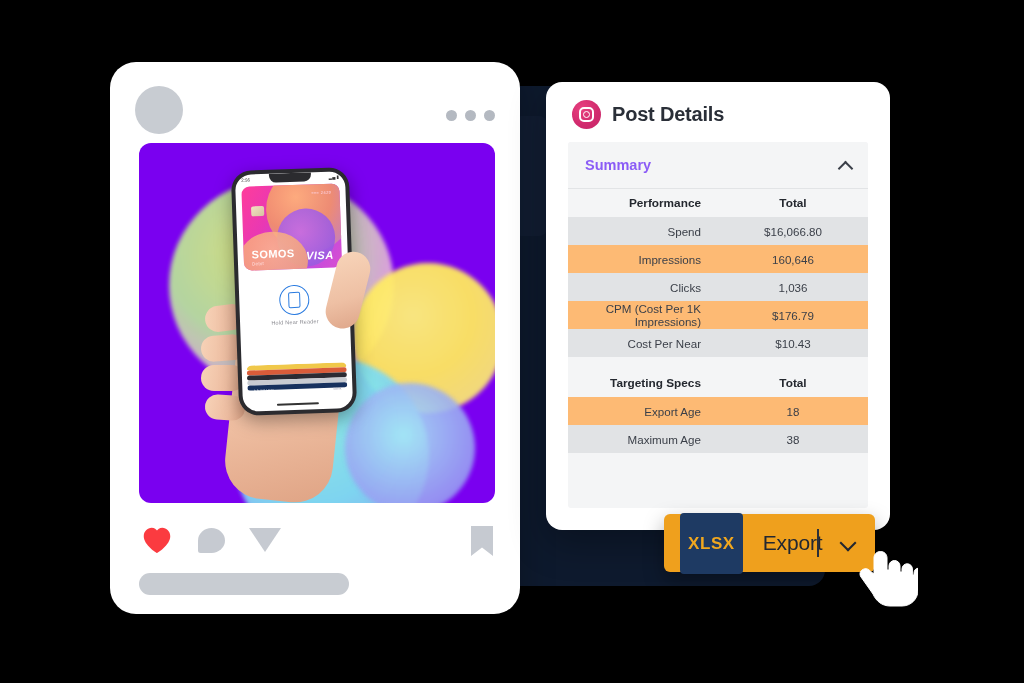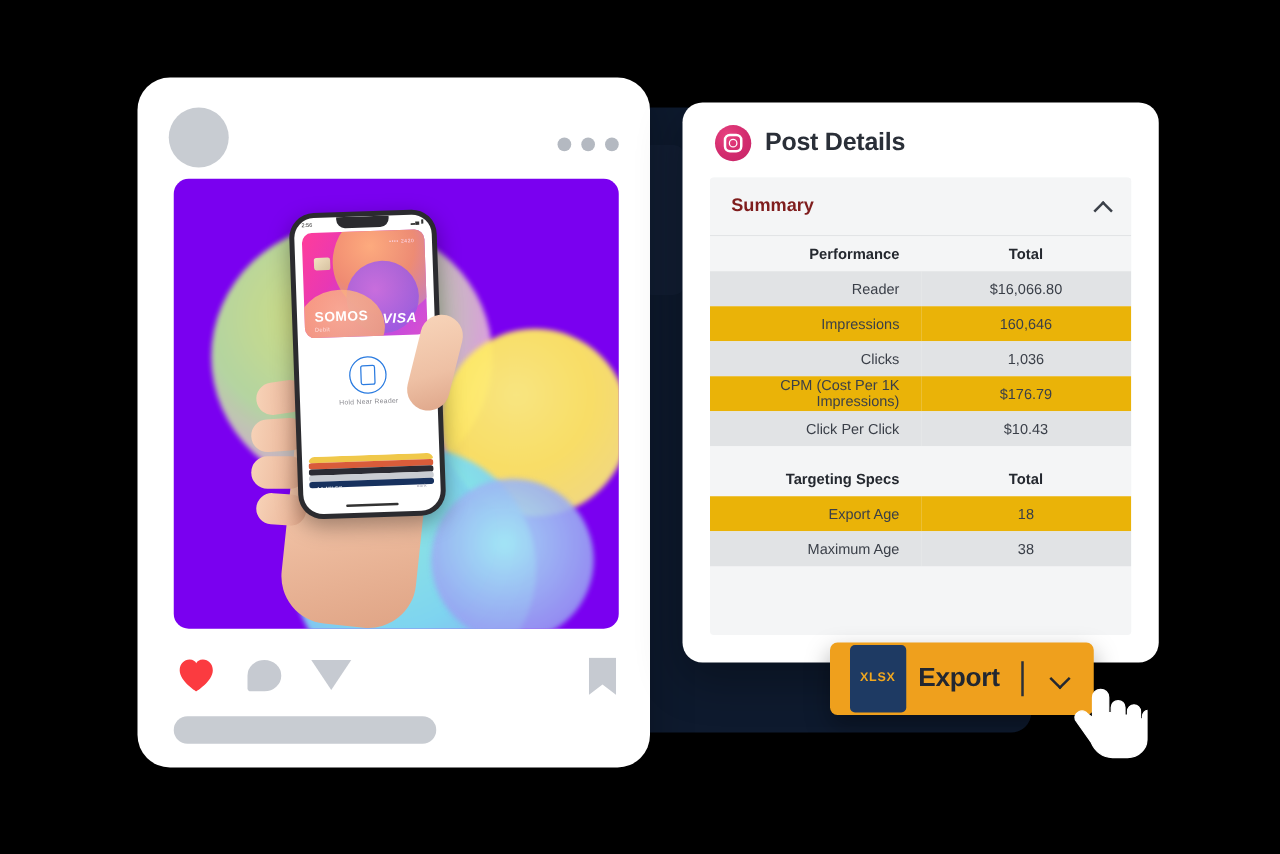--- a/index.html
+++ b/index.html
@@ -182,21 +182,21 @@
   .send{left:110px;top:6px;width:0;height:0;border-left:16px solid transparent;border-right:16px solid transparent;border-top:24px solid #c6cad1;}
   .bookmark{right:2px;top:4px;width:22px;height:30px;background:#c6cad1;
     clip-path:polygon(0 0,100% 0,100% 100%,50% 72%,0 100%);}
   .caption-bar{
     position:absolute;left:29px;top:511px;width:210px;height:22px;border-radius:11px;
     background:#c8ccd2;
   }
 
   
   .details-card{
-    position:absolute;left:546px;top:82px;width:381px;height:448px;
+    position:absolute;left:546px;top:82px;width:344px;height:448px;
     background:#ffffff;border-radius:16px;
     box-shadow:0 14px 36px rgba(0,0,0,.30);
   }
   .details-head{
     position:absolute;left:0;top:0;width:100%;height:64px;display:flex;align-items:center;
     padding-left:26px;box-sizing:border-box;gap:11px;
   }
   .ig-icon{
     width:29px;height:29px;border-radius:50%;flex:0 0 auto;
     background:radial-gradient(circle at 35% 30%,#e8417f 0%,#d22b6e 55%,#c52667 100%);
@@ -214,51 +214,51 @@
 
   .summary-block{
     position:absolute;left:22px;top:60px;right:22px;bottom:22px;
     background:#f4f5f6;border-radius:3px;overflow:hidden;
   }
   .summary-bar{
     height:47px;display:flex;align-items:center;justify-content:space-between;
     padding:0 17px;box-sizing:border-box;border-bottom:1px solid #e2e4e6;
     background:#f4f5f6;cursor:pointer;
   }
-  .summary-bar .lbl{font-size:14.5px;font-weight:700;color:#7f1d1d;}
+  .summary-bar .lbl{font-size:14.5px;font-weight:700;color:#8b5cf6;}
   .chev{width:12px;height:12px;position:relative;}
   .chev:before{
     content:"";position:absolute;left:1px;top:4px;width:9px;height:9px;
     border-left:2px solid #3b4049;border-top:2px solid #3b4049;
     transform:rotate(45deg);
   }
 
   table.metrics{width:100%;border-collapse:collapse;table-layout:fixed;}
   table.metrics th,table.metrics td{
     padding:0 17px;height:28px;box-sizing:border-box;font-size:11.6px;color:#3a3f48;
     text-align:right;font-weight:400;vertical-align:middle;
   }
   table.metrics th{font-weight:700;font-size:11.8px;color:#24282f;background:#f4f5f6;}
   table.metrics th.right,table.metrics td.right{text-align:center;}
   tr.odd td{background:#e1e3e5;}
-  tr.even td{background:#eab308;}
+  tr.even td{background:#fdba74;}
   tr.spacer td{height:12px;background:#f4f5f6;padding:0;}
 
   
   .export-btn{
     position:absolute;left:664px;top:514px;width:211px;height:58px;
     background:#efa01d;border-radius:6px;display:flex;align-items:center;
     box-shadow:0 8px 20px rgba(0,0,0,.35);cursor:pointer;
   }
   .xlsx-badge{
     margin-left:16px;background:#1e3a63;color:#f0a71f;border-radius:4px;
-    font-size:10px;font-weight:700;letter-spacing:.6px;padding:22px 8px;line-height:1;
+    font-size:17px;font-weight:700;letter-spacing:.6px;padding:22px 8px;line-height:1;
   }
   .export-label{
-    margin-left:10px;font-size:21px;font-weight:700;color:#222731;letter-spacing:-.2px;
+    margin-left:20px;font-size:21px;font-weight:400;color:#222731;letter-spacing:-.2px;
   }
   .export-sep{
     position:absolute;right:56px;top:15px;width:2px;height:28px;background:#2b2f38;
   }
   .caret{
     position:absolute;right:20px;top:23px;width:14px;height:14px;
   }
   .caret:before{
     content:"";position:absolute;left:1px;top:0px;width:10px;height:10px;
     border-right:2.6px solid #222731;border-bottom:2.6px solid #222731;
@@ -363,37 +363,37 @@
         <span class="chev"></span>
       </div>
 
       <table class="metrics">
         <tbody>
             <tr>
           <th>Performance</th>
           <th class="right">Total</th>
         </tr>
         <tr class="odd">
-          <td>Reader</td>
+          <td>Spend</td>
           <td class="right">$16,066.80</td>
         </tr>
         <tr class="even">
           <td>Impressions</td>
           <td class="right">160,646</td>
         </tr>
         <tr class="odd">
           <td>Clicks</td>
           <td class="right">1,036</td>
         </tr>
         <tr class="even">
           <td>CPM (Cost Per 1K Impressions)</td>
           <td class="right">$176.79</td>
         </tr>
         <tr class="odd">
-          <td>Click Per Click</td>
+          <td>Cost Per Near</td>
           <td class="right">$10.43</td>
         </tr>
         <tr class="spacer">
               <td colspan="2"></td>
             </tr>
       </tbody>
         </table>
 
       <table class="metrics">
         <tbody>

